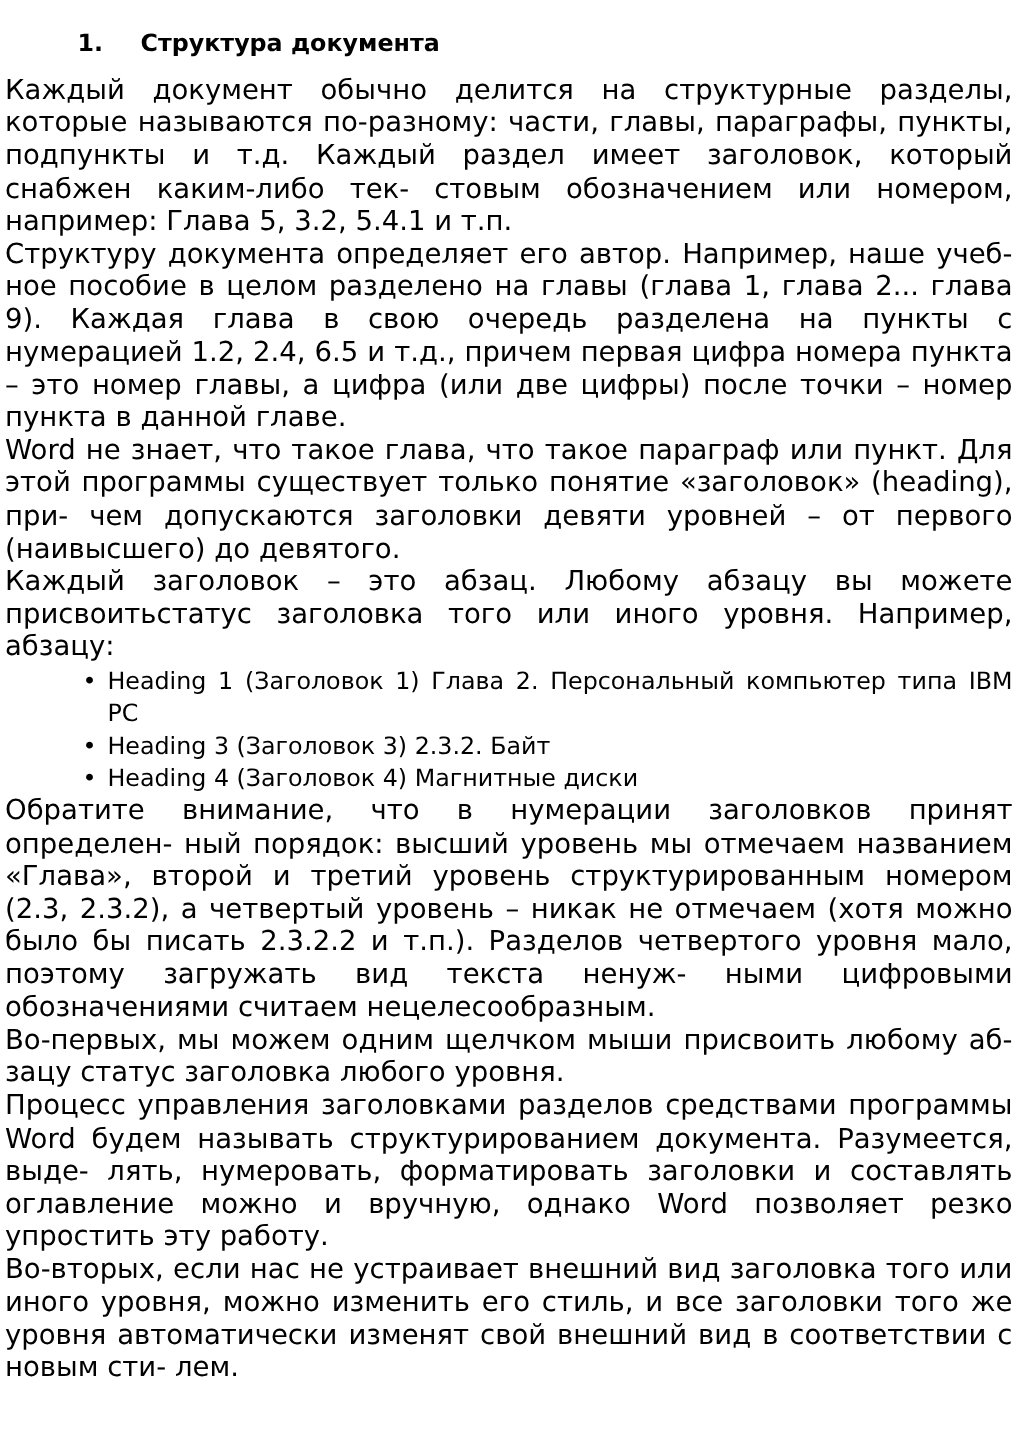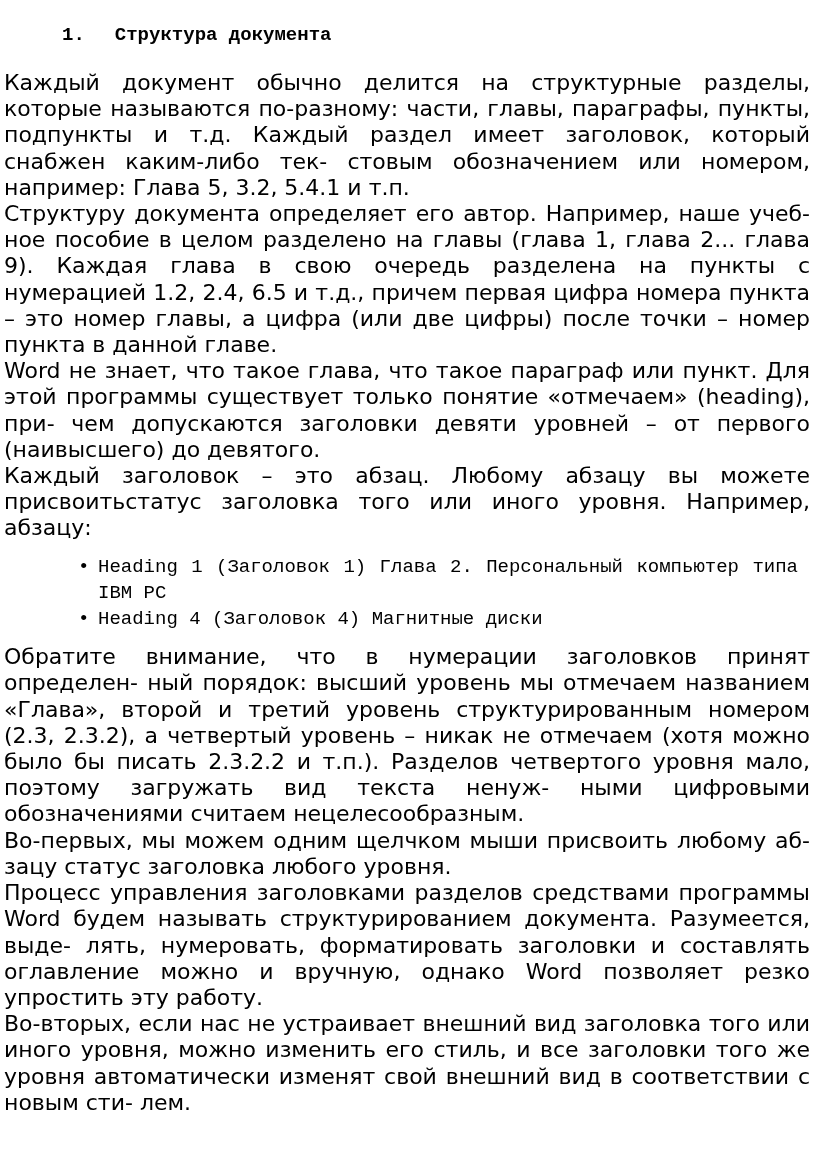--- a/index.html
+++ b/index.html
@@ -16,39 +16,37 @@
   .page {
     box-sizing: border-box;
     width: 816px;
     min-height: 1161px;
     padding: 22px 6px 8px 4px;
   }
   .heading {
     font-size: 19px;
     line-height: 26px;
     font-weight: bold;
-    margin: 0 0 22px 58px;
-    font-family: Liberation Mono, monospace;
+    margin: 0 0 12px 58px;
   }
   .heading .num {
     display: inline-block;
     margin-right: 30px;
   }
   .content p {
     margin: 0;
     font-size: 22px;
     line-height: 26.2px;
     text-align: justify;
     text-justify: inter-word;
   }
   .content ul {
-    margin: 12px;
+    margin: 0;
     padding: 0 0 0 62px;
     list-style: none;
-    font-family: Liberation Mono, monospace;
   }
   .content ul li {
     position: relative;
     font-size: 19px;
     line-height: 26.2px;
     text-align: justify;
     padding-left: 20px;
   }
   .content ul li::before {
     content: "\2022";
@@ -61,24 +59,25 @@
 </head>
 <body>
 
 <div class="page">
   <h1 class="heading">
     <span class="num">1.</span><span>Структура документа</span>
   </h1>
   <div class="content" id="content">
       <p>Каждый документ обычно делится на структурные разделы, которые называются по-разному: части, главы, параграфы, пункты, подпункты и т.д. Каждый раздел имеет заголовок, который снабжен каким-либо тек- стовым обозначением или номером, например: Глава 5, 3.2, 5.4.1 и т.п.</p>
       <p>Структуру документа определяет его автор. Например, наше учеб- ное пособие в целом разделено на главы (глава 1, глава 2... глава 9). Каждая глава в свою очередь разделена на пункты с нумерацией 1.2, 2.4, 6.5 и т.д., причем первая цифра номера пункта – это номер главы, а цифра (или две цифры) после точки – номер пункта в данной главе.</p>
-      <p>Word не знает, что такое глава, что такое параграф или пункт. Для этой программы существует только понятие «отмечаем» (heading), при- чем допускаются заголовки девяти уровней – от первого (наивысшего) до девятого.</p>
+      <p>Word не знает, что такое глава, что такое параграф или пункт. Для этой программы существует только понятие «заголовок» (heading), при- чем допускаются заголовки девяти уровней – от первого (наивысшего) до девятого.</p>
       <p>Каждый заголовок – это абзац. Любому абзацу вы можете присвоитьстатус заголовка того или иного уровня. Например, абзацу:</p>
       <ul>
         <li>Heading 1 (Заголовок 1) Глава 2. Персональный компьютер типа IBM PC</li>
+        <li>Heading 3 (Заголовок 3) 2.3.2. Байт</li>
         <li>Heading 4 (Заголовок 4) Магнитные диски</li>
       </ul>
       <p>Обратите внимание, что в нумерации заголовков принят определен- ный порядок: высший уровень мы отмечаем названием «Глава», второй и третий уровень структурированным номером (2.3, 2.3.2), а четвертый уровень – никак не отмечаем (хотя можно было бы писать 2.3.2.2 и т.п.). Разделов четвертого уровня мало, поэтому загружать вид текста ненуж- ными цифровыми обозначениями считаем нецелесообразным.</p>
       <p>Во-первых, мы можем одним щелчком мыши присвоить любому аб- зацу статус заголовка любого уровня.</p>
       <p>Процесс управления заголовками разделов средствами программы Word будем называть структурированием документа. Разумеется, выде- лять, нумеровать, форматировать заголовки и составлять оглавление можно и вручную, однако Word позволяет резко упростить эту работу.</p>
       <p>Во-вторых, если нас не устраивает внешний вид заголовка того или иного уровня, можно изменить его стиль, и все заголовки того же уровня автоматически изменят свой внешний вид в соответствии с новым сти- лем.</p>
     </div>
 </div>
 
 </body></html>

